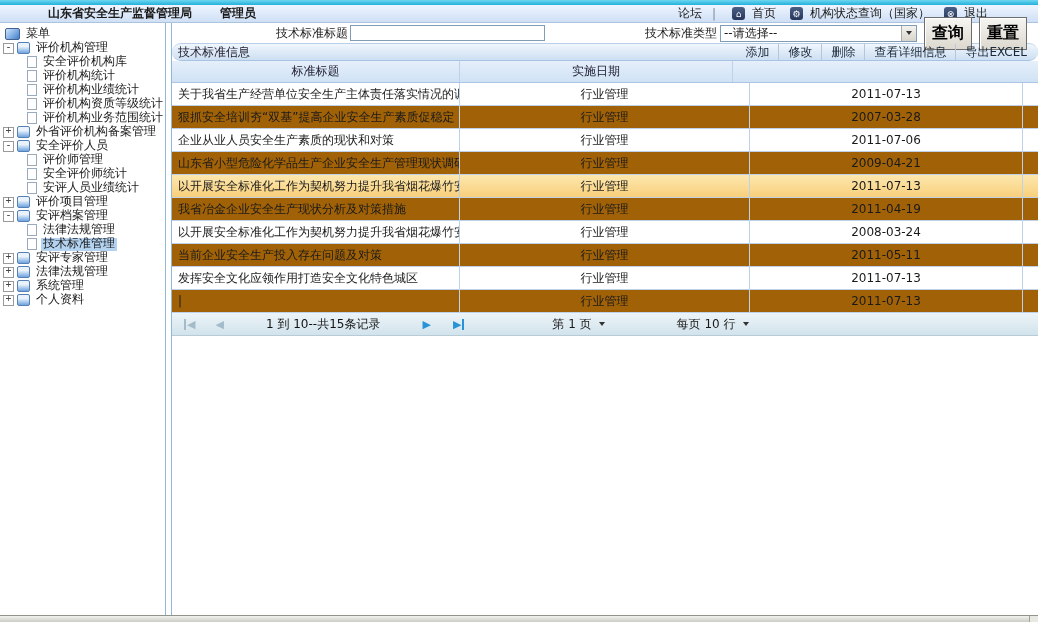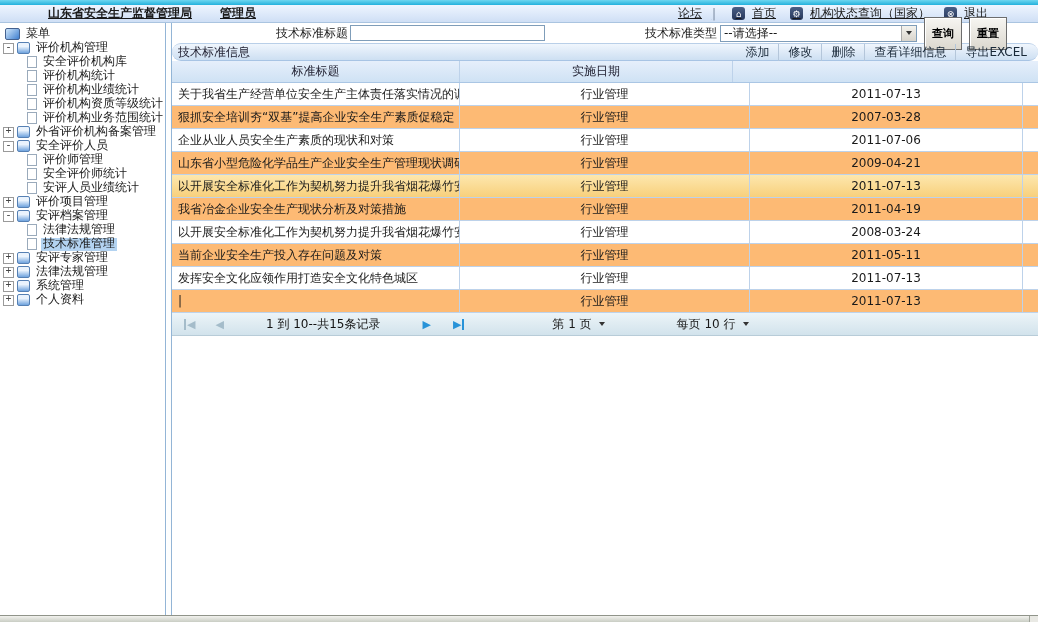--- a/index.html
+++ b/index.html
@@ -4,21 +4,21 @@
 <style>
   * { margin:0; padding:0; box-sizing:border-box; }
   html,body { width:1038px; height:622px; overflow:hidden; }
   body { font-family:"DejaVu Sans","Liberation Sans",sans-serif; font-size:12px; color:#1a1a1a; background:#fff; position:relative; }
 
   
   #top-strip { position:absolute; left:0; top:0; width:1038px; height:5px;
     background:linear-gradient(#6ed6f0,#23b1dc); }
   #header { position:absolute; left:0; top:5px; width:1038px; height:18px;
     background:linear-gradient(#eef5ff,#cfdff5); border-bottom:1px solid #aac4e0;
-    display:flex; align-items:center;text-decoration:underline; }
+    display:flex; align-items:center; }
   #header .app-title { margin-left:48px; font-weight:bold; }
   #header .user { margin-left:28px; font-weight:bold; }
   #header .right { margin-left:auto; display:flex; align-items:center; padding-right:46px; }
   #header .hlink { cursor:pointer; margin:0 4px; white-space:nowrap; }
   .hdr-divider { color:#7a8aa0; margin:0 6px; }
   .mini-icon { display:inline-flex; width:13px; height:13px; border-radius:3px;
     background:linear-gradient(#4a5f85,#25365a); color:#fff; font-size:9px;
     align-items:center; justify-content:center; margin:0 3px 0 10px; vertical-align:middle; }
 
   
@@ -51,39 +51,39 @@
   .search-input { width:195px; height:16px; border:1px solid #7f9db9; margin-left:2px;
     font-size:12px; padding:0 2px; }
   .search-row .lbl2 { margin-left:100px; }
   .select-box { width:197px; height:17px; border:1px solid #7f9db9; background:#fff;
     margin-left:3px; display:flex; align-items:center; cursor:pointer; }
   .select-box .sel-text { flex:1; padding-left:3px; overflow:hidden; white-space:nowrap; }
   .sel-arrow { width:15px; height:15px; background:linear-gradient(#f4f3ee,#d8d4cc);
     border-left:1px solid #aaa; display:flex; align-items:center; justify-content:center; }
   .tri-down { width:0; height:0; border-left:3px solid transparent; border-right:3px solid transparent;
     border-top:4px solid #333; }
-  .btn { margin-left:7px; height:33px; padding:0 7px; font-size:11px; font-weight:bold;
+  .btn { margin-left:7px; height:33px; padding:0 7px; font-size:16px; font-weight:bold;
     background:linear-gradient(#f6f5f1,#dcd8cf); border:1px solid #6d6d6d;
     box-shadow:inset 1px 1px 0 #fff; cursor:pointer; font-family:inherit; }
 
   
   .info-bar { height:18px; display:flex; align-items:center;
     background:linear-gradient(#f0f6fd,#cddff2); border-top:1px solid #b9cfe8;
     border-bottom:1px solid #a8c4e4; padding:0 2px;border-radius:9px; }
   .section-title { padding-left:4px; color:#223; }
   .actions { margin-left:auto; display:flex; align-items:center; }
   .action-link { padding:0 9px; color:#182838; cursor:pointer; border-left:1px solid #b4c6da; white-space:nowrap; }
   .action-link:first-child { border-left:none; }
 
   
   .t-head { display:flex; height:22px; background:linear-gradient(#e6effb,#cfe2f4);
     border-bottom:1px solid #aac6e4; }
   .t-head .c { justify-content:center; color:#223; }
   .t-row { display:flex; height:23px; border-bottom:1px solid #bdd2ea; background:#fff; cursor:pointer; }
-  .t-row.alt { background:#fdba74; }
+  .t-row.alt { background:#a16207; }
   .t-row.hl { background:linear-gradient(#fde7ae,#f8d07c); }
   .c { display:flex; align-items:center; border-right:1px solid #bdd2ea;
     overflow:hidden; white-space:nowrap; }
   .c1 { width:288px; padding-left:6px; }
   .c2 { width:290px; justify-content:center; }
   .c3 { width:273px; justify-content:center; }
   .c4 { flex:1; border-right:none; }
 
   
   .pager { height:23px; display:flex; align-items:center;

